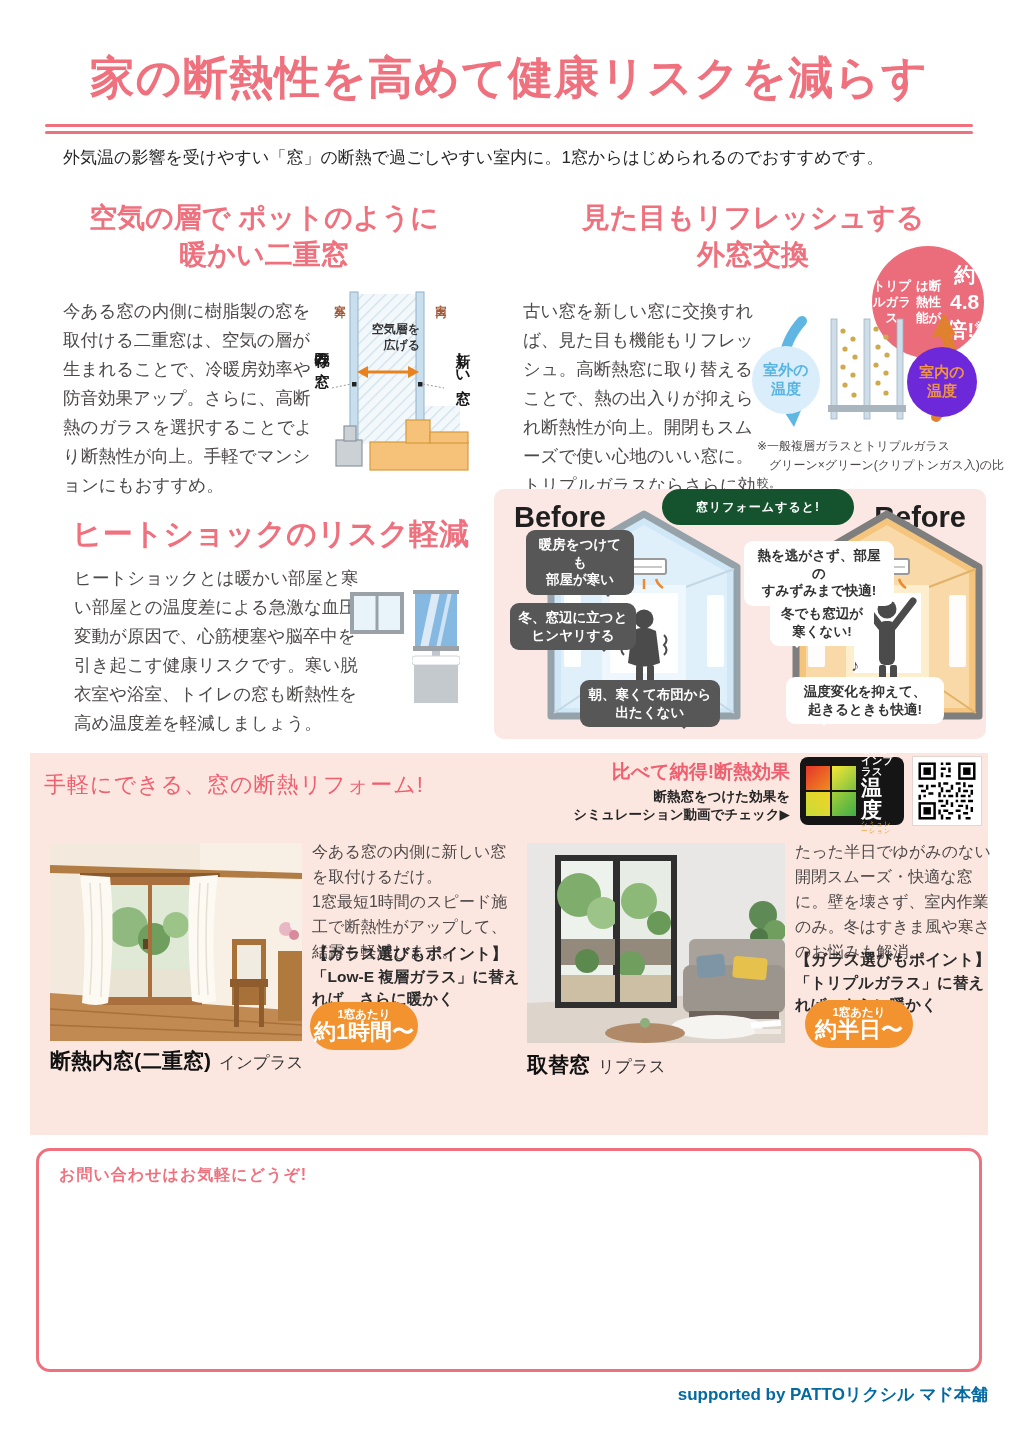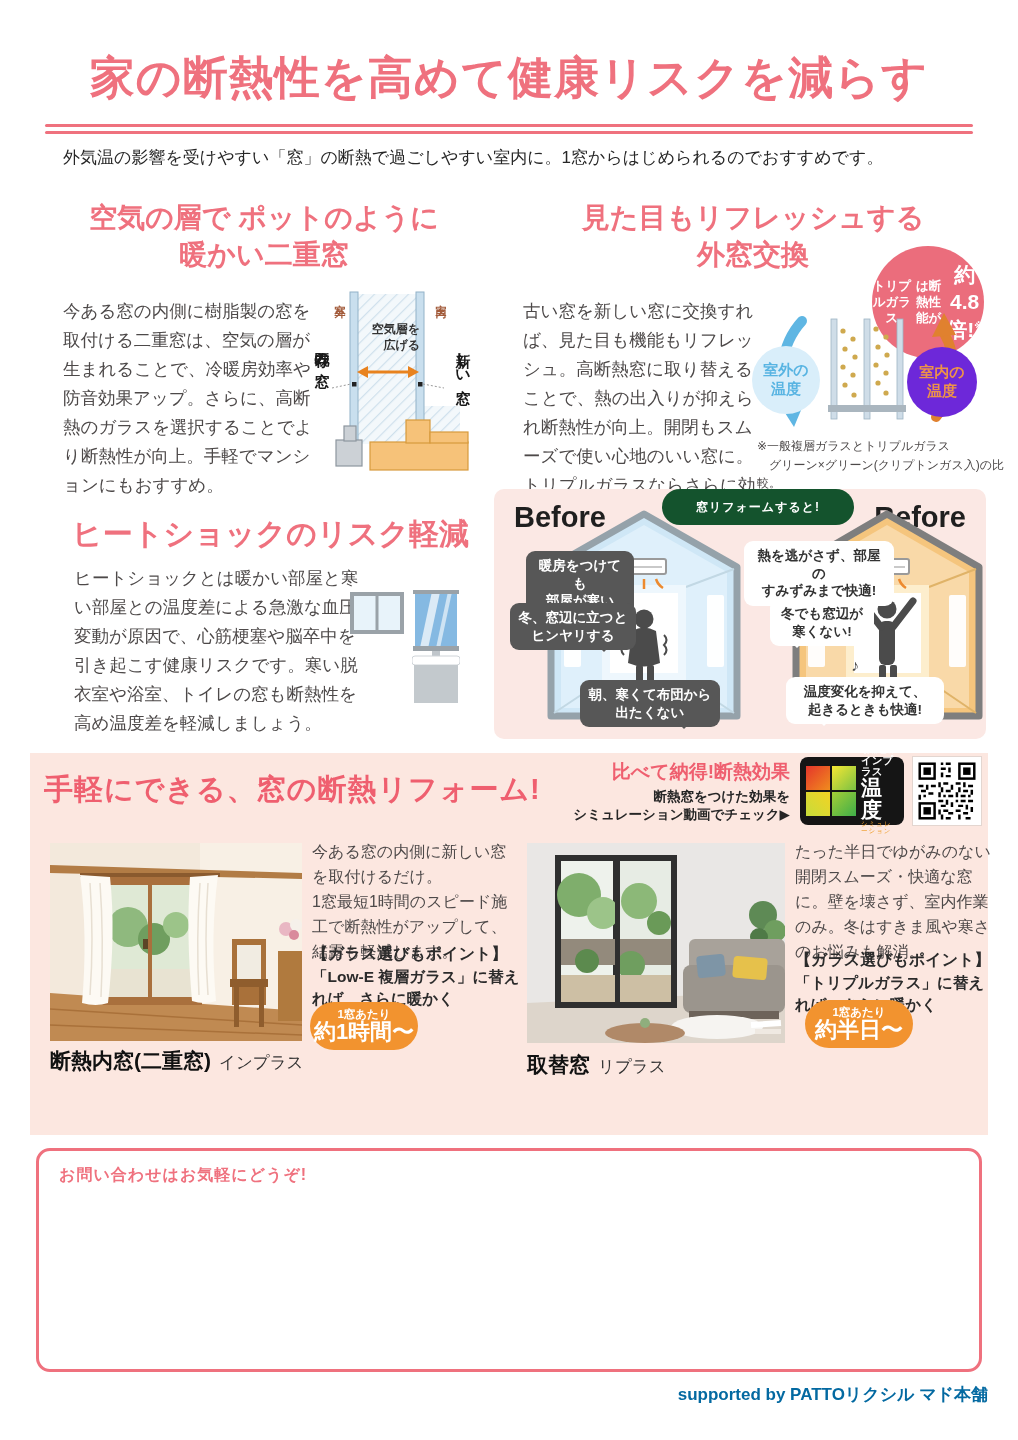--- a/index.html
+++ b/index.html
@@ -43,21 +43,21 @@
               font-size:12px; font-weight:800; display:flex; align-items:center; justify-content:center; letter-spacing:1px; }
   .bubble { position:absolute; border-radius:9px; font-size:13.5px; font-weight:700; line-height:1.3; text-align:center;
             padding:6px 8px; white-space:pre-line; }
   .bubble.dark { background:#575757; color:#fff; }
   .bubble.light { background:#fff; color:#333; }
   .bubble.dark::after { content:""; position:absolute; bottom:-8px; left:70%; border:6px solid transparent; border-top-color:#575757; }
   .bubble.light::after { content:""; position:absolute; bottom:-8px; left:20%; border:6px solid transparent; border-top-color:#fff; }
 
   
   .reform-bg { left:30px; top:753px; width:958px; height:382px; background:#fce7e0; }
-  .reform-head { left:44px; top:770px; font-size:29px; font-weight:700; color:#ef5f6f; letter-spacing:1px; }
+  .reform-head { left:44px; top:770px; font-size:22px; font-weight:400; color:#ef5f6f; letter-spacing:1px; }
   .sim-title { left:540px; top:759px; width:250px; text-align:right; font-size:19px; font-weight:800; color:#ef5f6f; }
   .sim-line { width:250px; text-align:right; font-size:13.5px; color:#262626; font-weight:600; }
   .logo-box { left:800px; top:757px; width:104px; height:68px; background:#151515; border-radius:8px;
               display:flex; align-items:center; padding:6px; gap:5px; }
   .logo-grid { display:grid; grid-template-columns:24px 24px; grid-template-rows:24px 24px; gap:2px; }
   .lg1 { background:linear-gradient(135deg,#e5352b,#f08c1e); }
   .lg2 { background:linear-gradient(135deg,#f7e733,#7ac143); }
   .lg3 { background:linear-gradient(45deg,#c7dc3a,#f3d324); }
   .lg4 { background:linear-gradient(135deg,#a5cf36,#3fae49); }
   .logo-txt { display:flex; flex-direction:column; align-items:center; line-height:1.05; }
@@ -254,21 +254,21 @@
           <rect x="88" y="112" width="16" height="44" rx="6"></rect>
           <rect x="88" y="156" width="7" height="36" rx="2"></rect>
           <rect x="99" y="156" width="7" height="36" rx="2"></rect>
         </g>
         <path d="M90 118 L70 92 M102 118 L122 92" stroke="#4b4b4b" stroke-width="7" stroke-linecap="round"></path>
         <text x="60" y="162" font-size="16" fill="#4b4b4b">♪</text>
         <text x="126" y="176" font-size="13" fill="#4b4b4b">♪</text>
       </svg>
     </div>
 
-    <div class="bubble dark" style="left:32px;top:62px;width:108px">暖房をつけても
+    <div class="bubble dark" style="left:32px;top:41px;width:108px">暖房をつけても
 部屋が寒い</div>
     <div class="bubble dark" style="left:16px;top:114px;width:126px">冬、窓辺に立つと
 ヒンヤリする</div>
     <div class="bubble dark" style="left:86px;top:191px;width:140px">朝、寒くて布団から
 出たくない</div>
     <div class="bubble light" style="left:250px;top:52px;width:150px">熱を逃がさず、部屋の
 すみずみまで快適!</div>
     <div class="bubble light" style="left:276px;top:110px;width:104px">冬でも窓辺が
 寒くない!</div>
     <div class="bubble light" style="left:292px;top:188px;width:158px">温度変化を抑えて、

